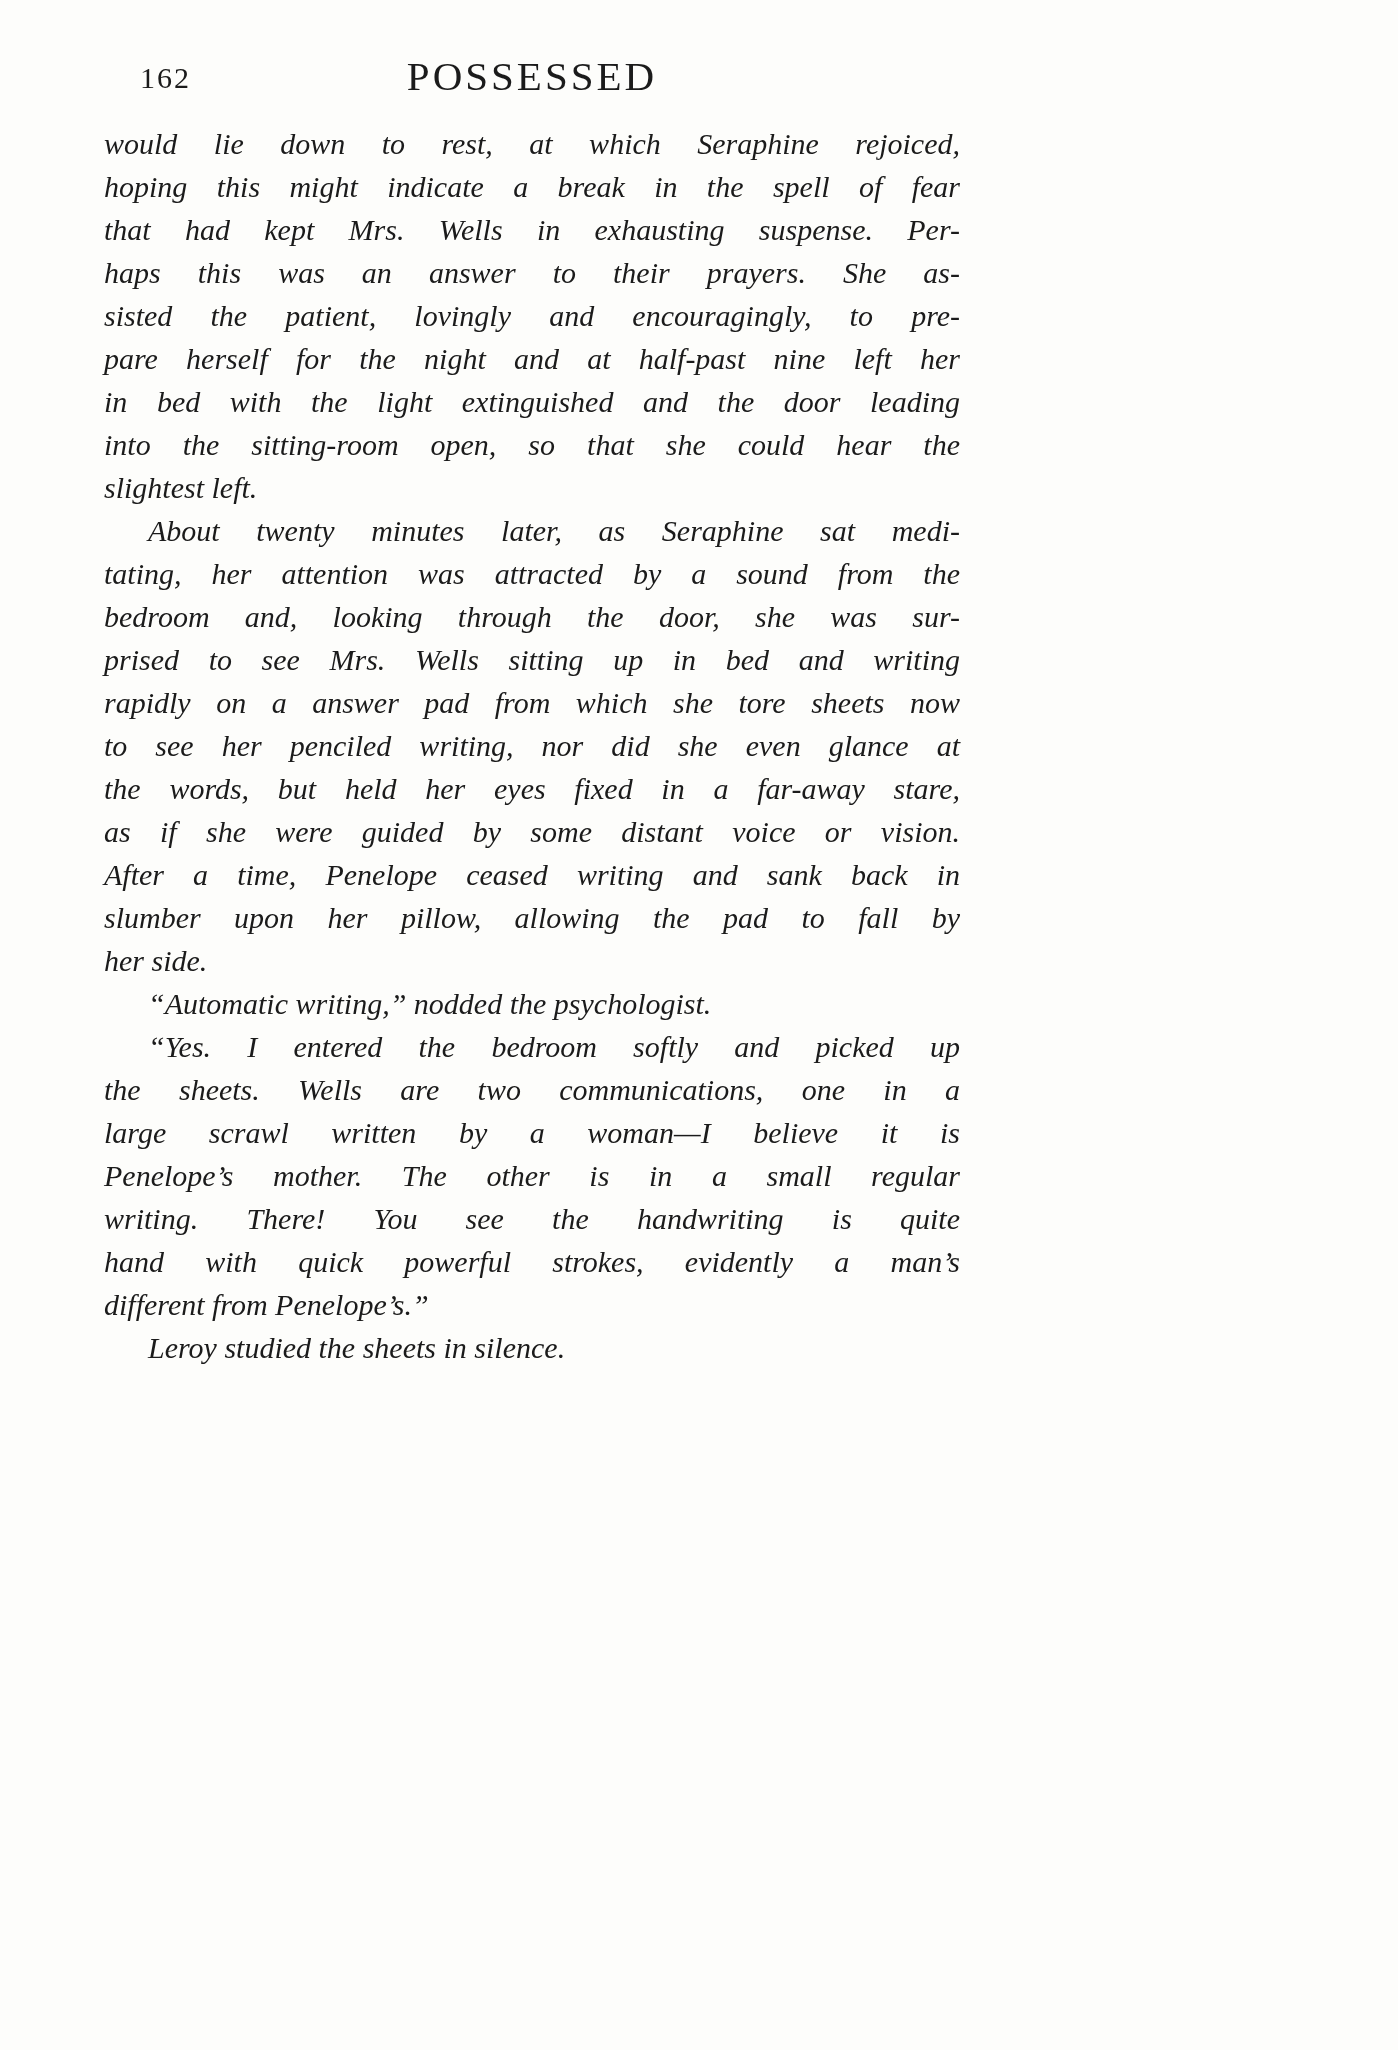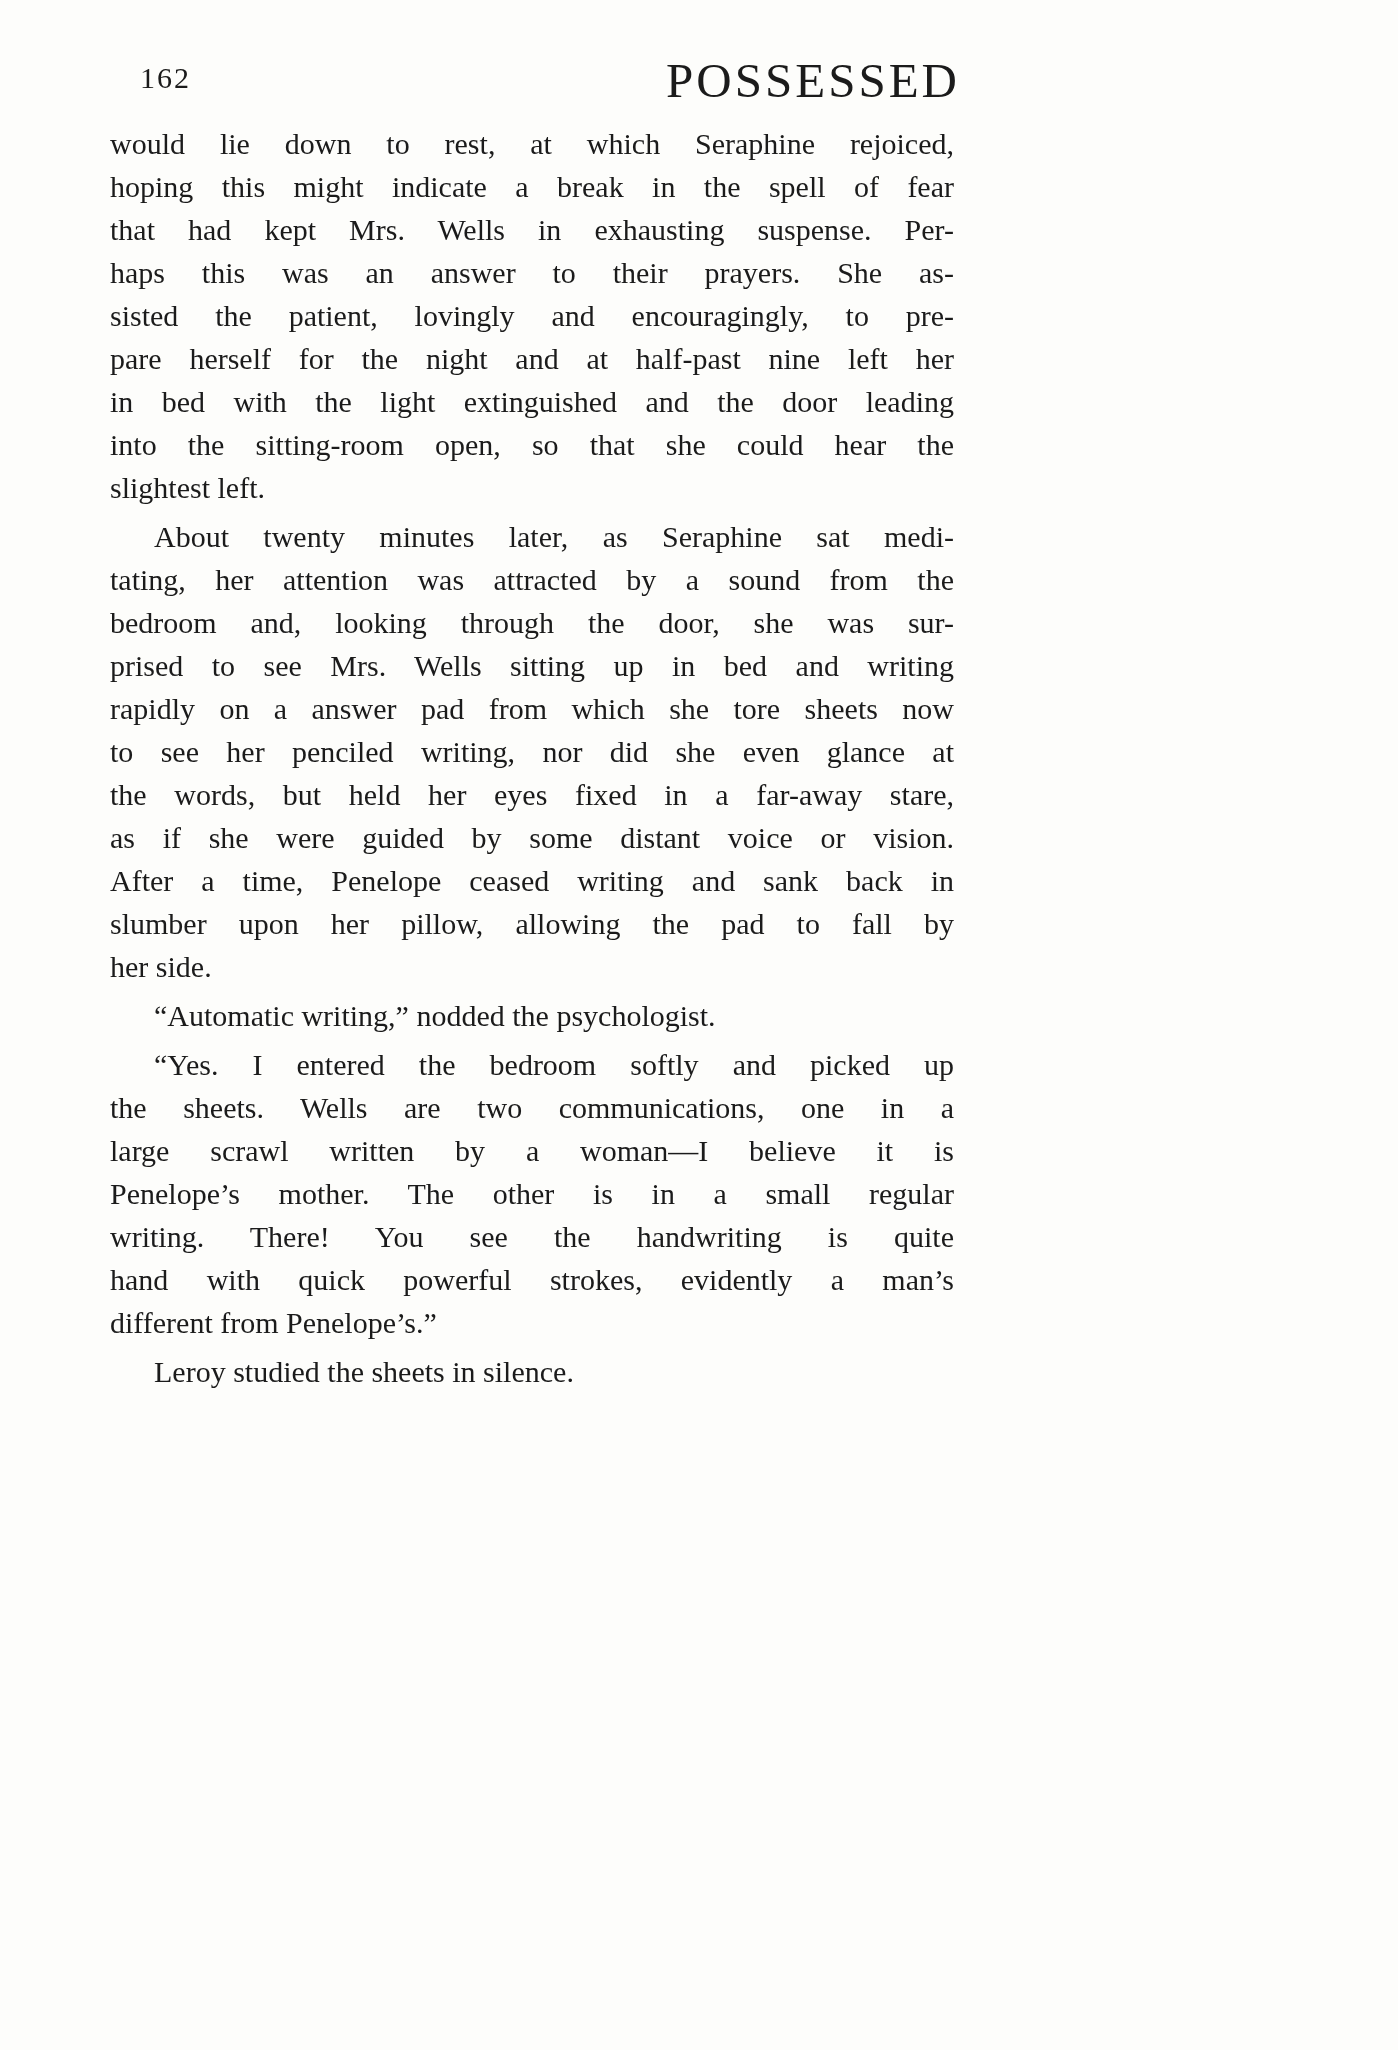--- a/index.html
+++ b/index.html
@@ -29,31 +29,32 @@
   .page-number {
     position: absolute;
     left: 2px;
     top: 9px;
     font-size: 30px;
     letter-spacing: 2px;
     margin-left: 34px;
   }
   .title {
     margin: 0;
-    text-align: right;
-    font-size: 49px;
+    text-align: center;
+    font-size: 41px;
     font-weight: normal;
     letter-spacing: 3px;
   }
   .body-text {
     font-size: 30px;
     line-height: 43px;
   }
   .paragraph {
-    margin: 6px;
+    margin: 0;
+    font-style: italic;
   }
   .line {
     text-align: justify;
     text-align-last: justify;
   }
   .line.last {
     text-align-last: left;
   }
   .paragraph.indent .line.first {
     text-indent: 44px;

